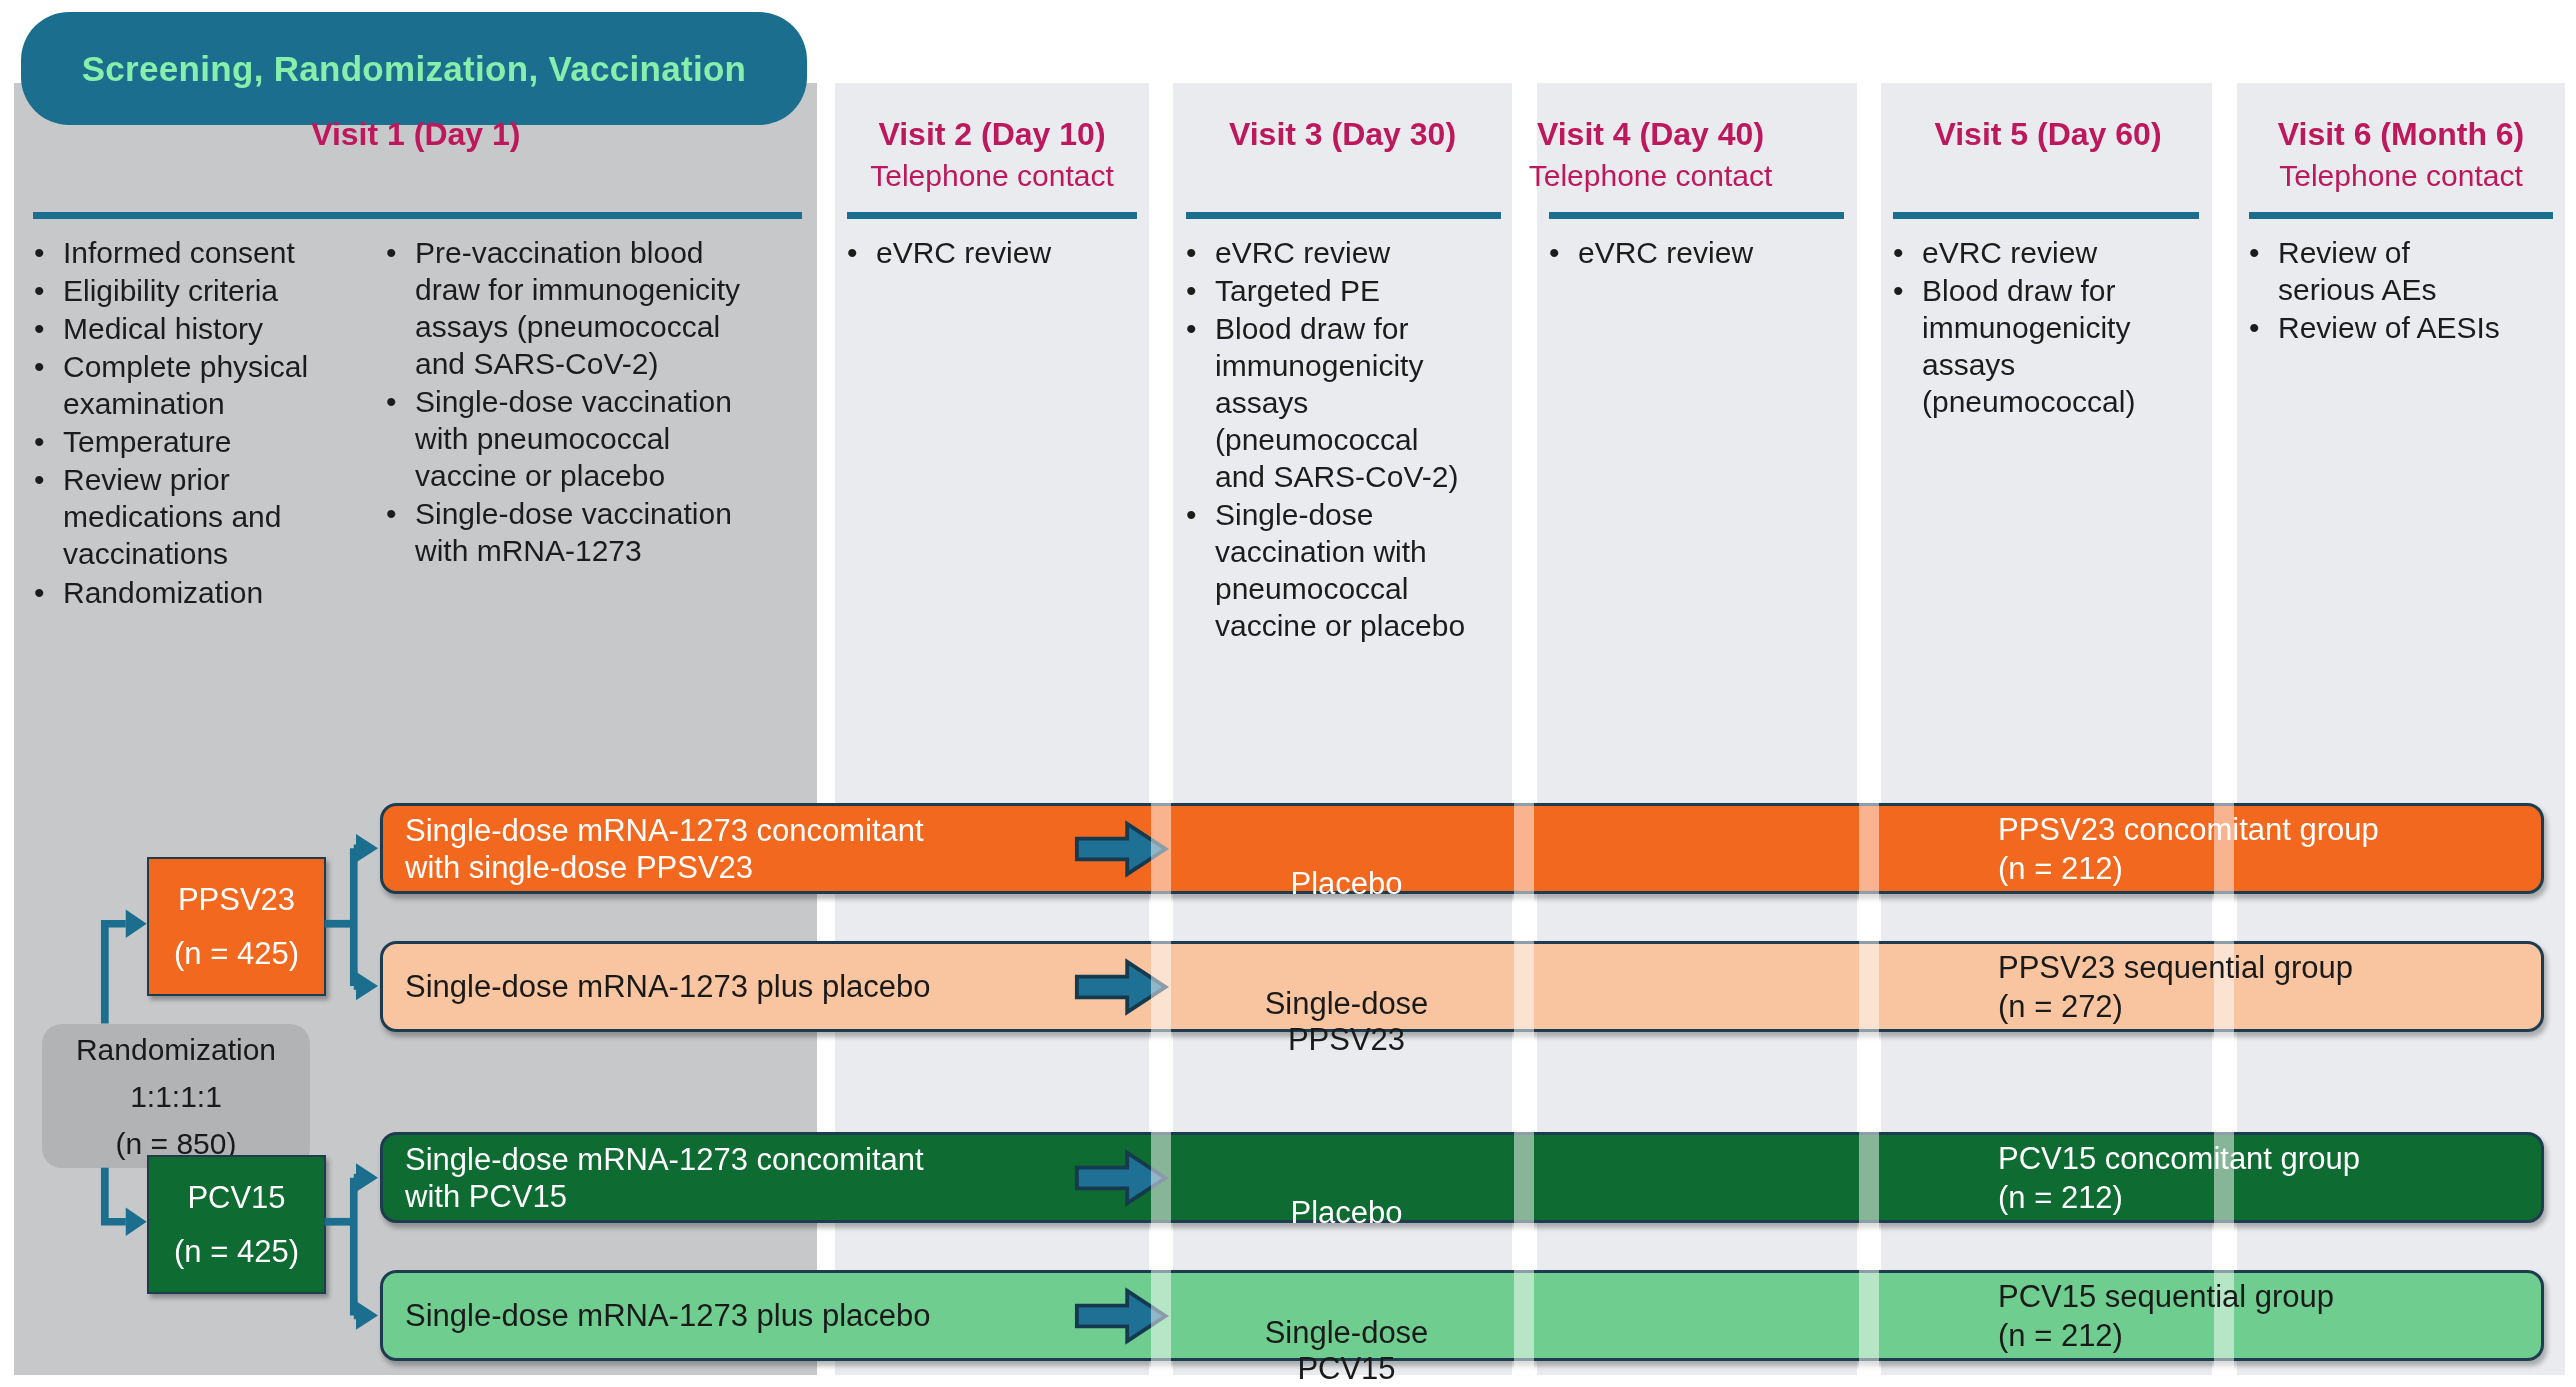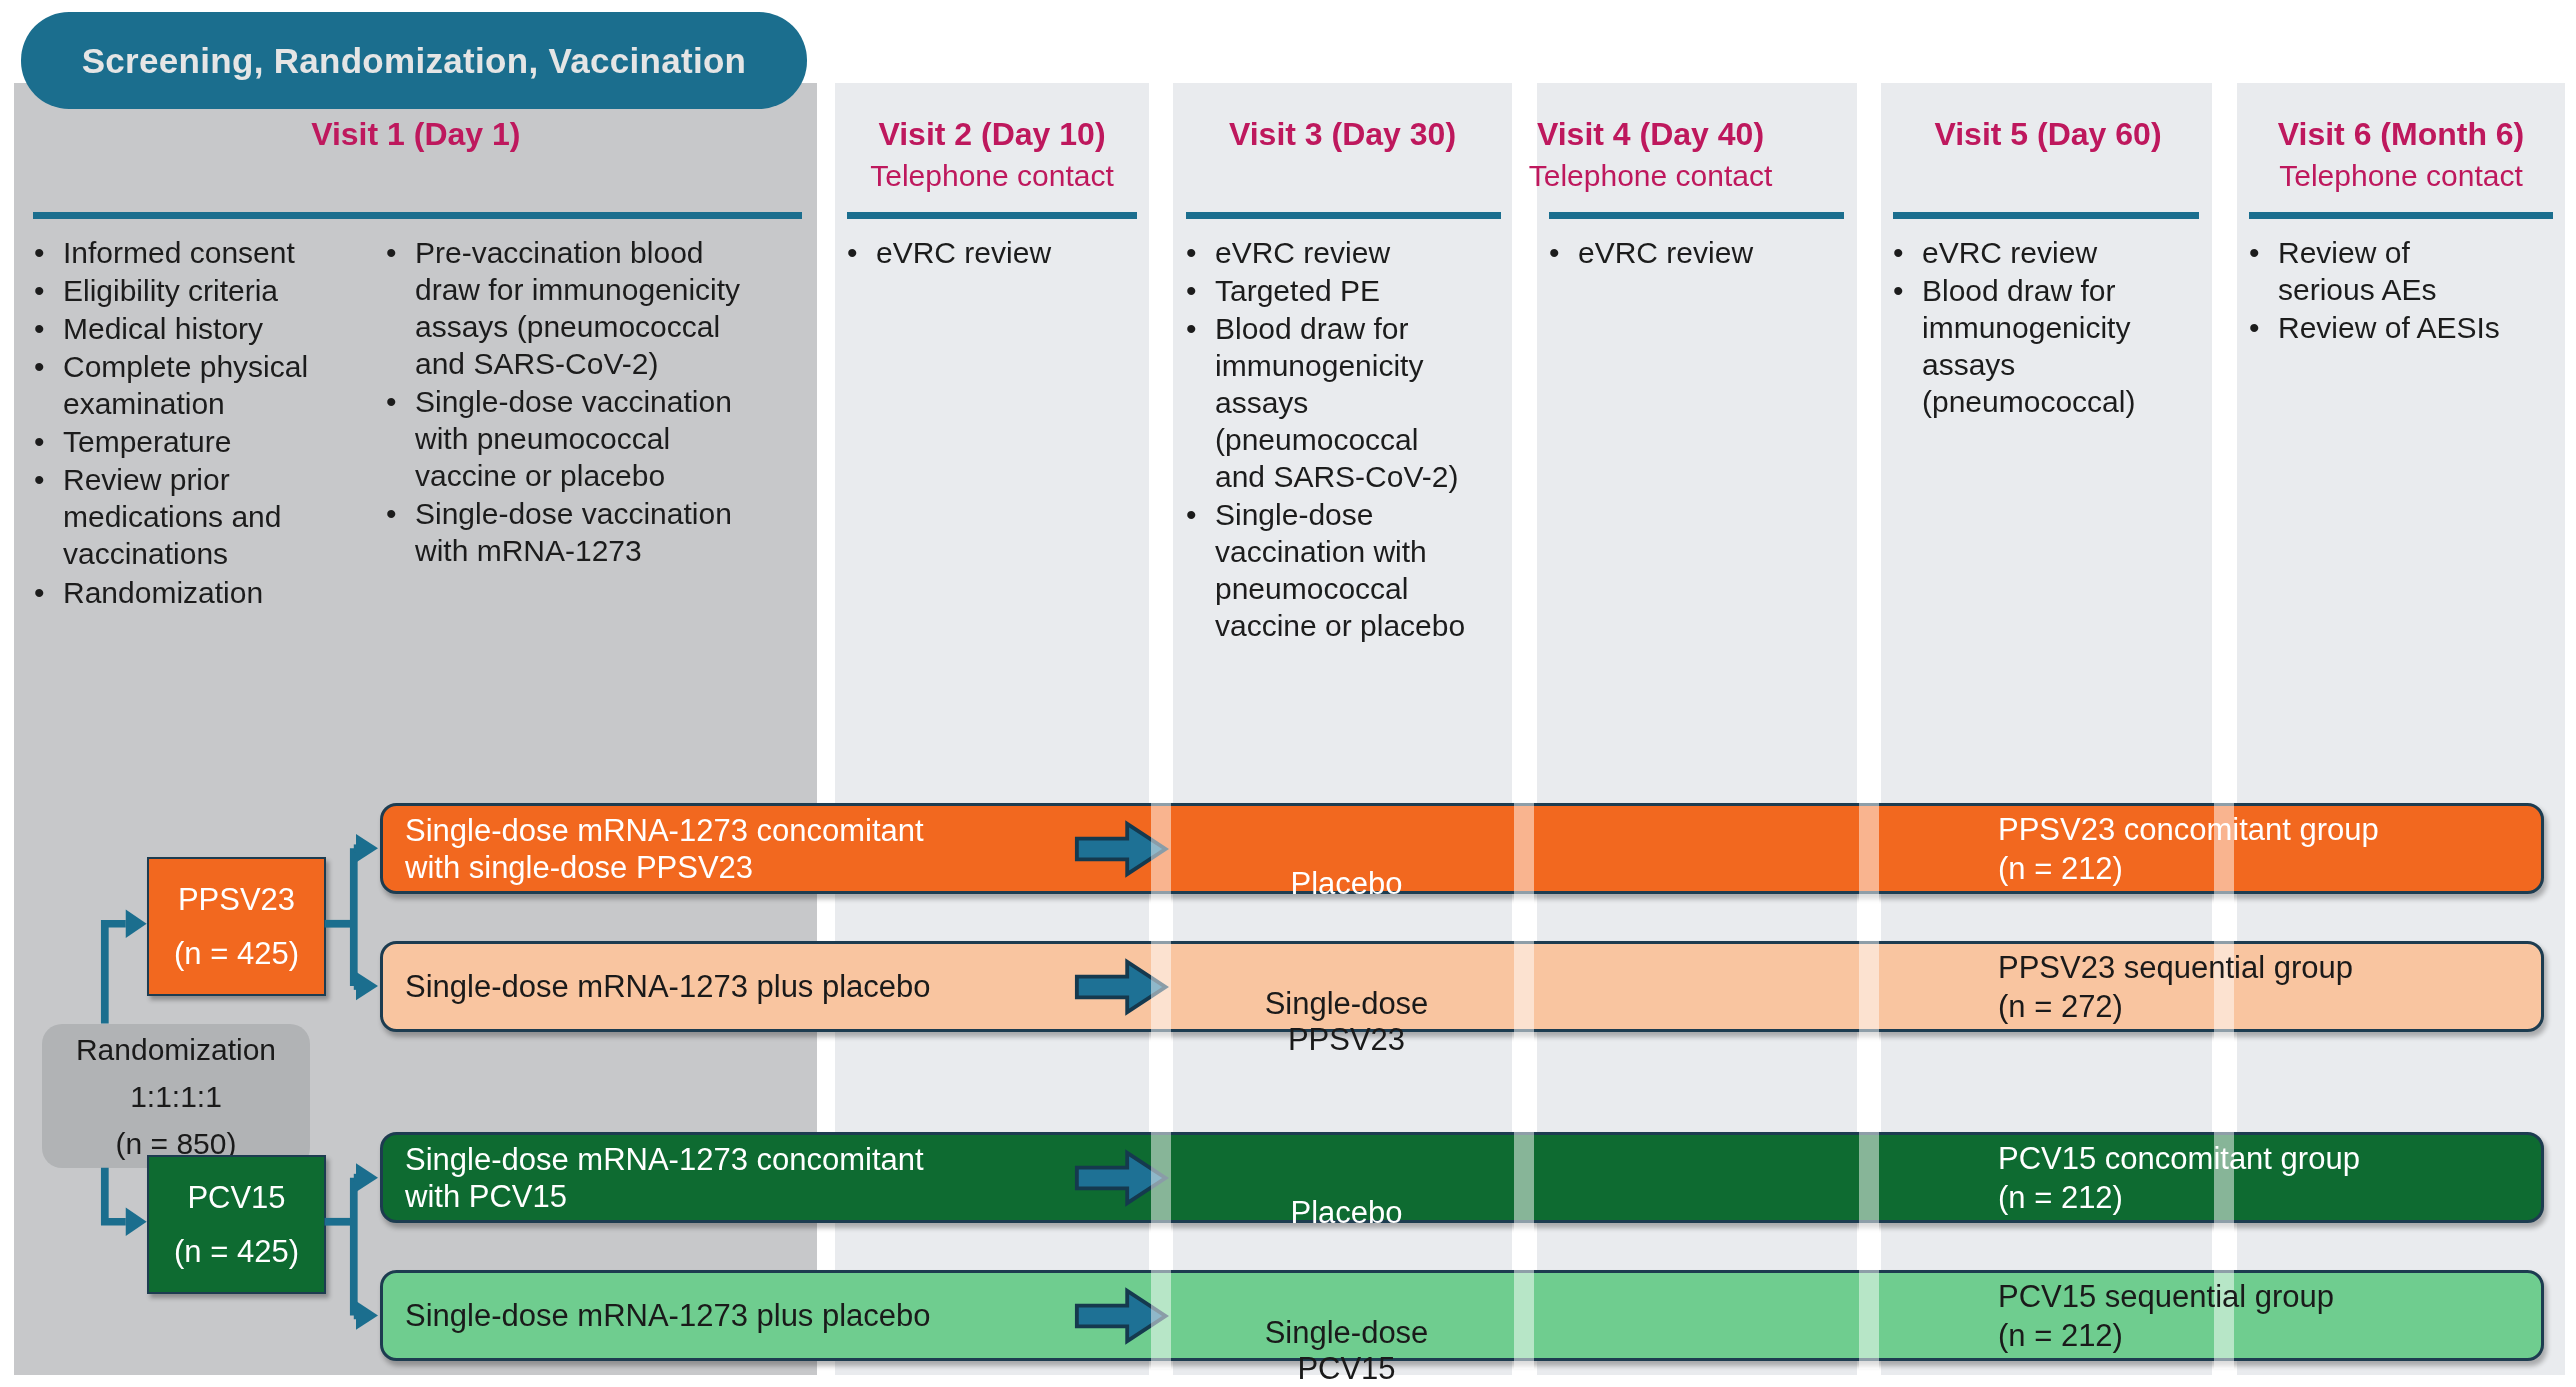--- a/index.html
+++ b/index.html
@@ -9,22 +9,22 @@
   
   .left-panel{position:absolute;left:14.3px;top:83px;width:803px;height:1292px;background:#c7c8ca;}
   .col{position:absolute;top:83px;height:1292px;background:#e9ebee;}
   .col2{left:835px;width:314px;}
   .col3{left:1173px;width:339px;}
   .col4{left:1537px;width:320px;}
   .col5{left:1881px;width:331px;}
   .col6{left:2237px;width:328px;}
 
   
-  .pill{position:absolute;top:12px;height:97px;border-radius:48px;background:#1b6e8e;
-        display:flex;align-items:center;justify-content:center;color:#e5e5e5;
+  .pill{position:absolute;top:12px;height:113px;border-radius:48px;background:#1b6e8e;
+        display:flex;align-items:center;justify-content:center;color:#86efac;
         font-size:35px;font-weight:bold;letter-spacing:0.3px;}
   .pill-left{left:21px;width:786px;}
   .pill-right{left:835px;width:1730px;}
 
   
   .vtitle{position:absolute;top:113px;text-align:center;font-size:32px;font-weight:bold;line-height:42px;color:#be185d;}
   .vsub{font-size:30px;font-weight:normal;}
   .rule{position:absolute;top:212px;height:7.2px;background:#1b6e8e;}
 
   

